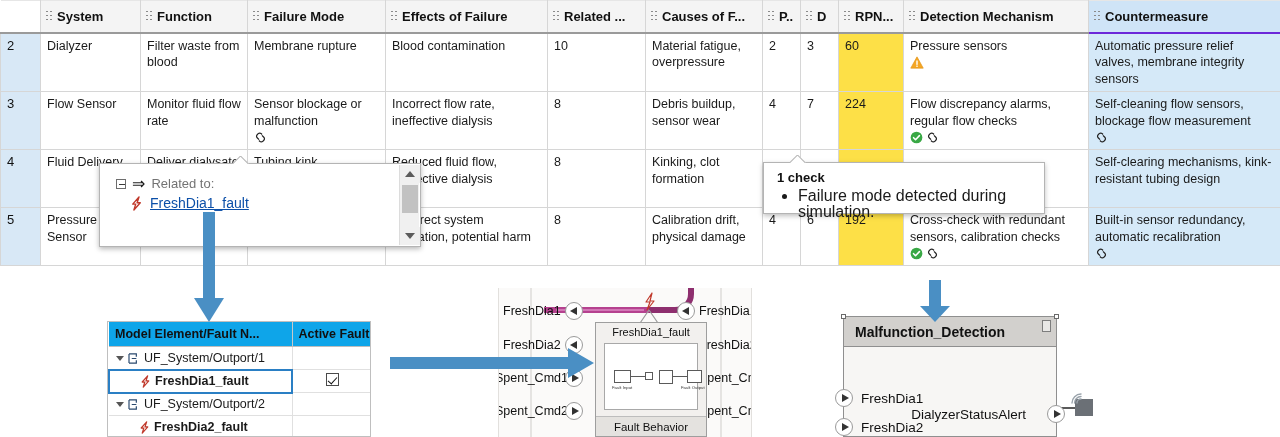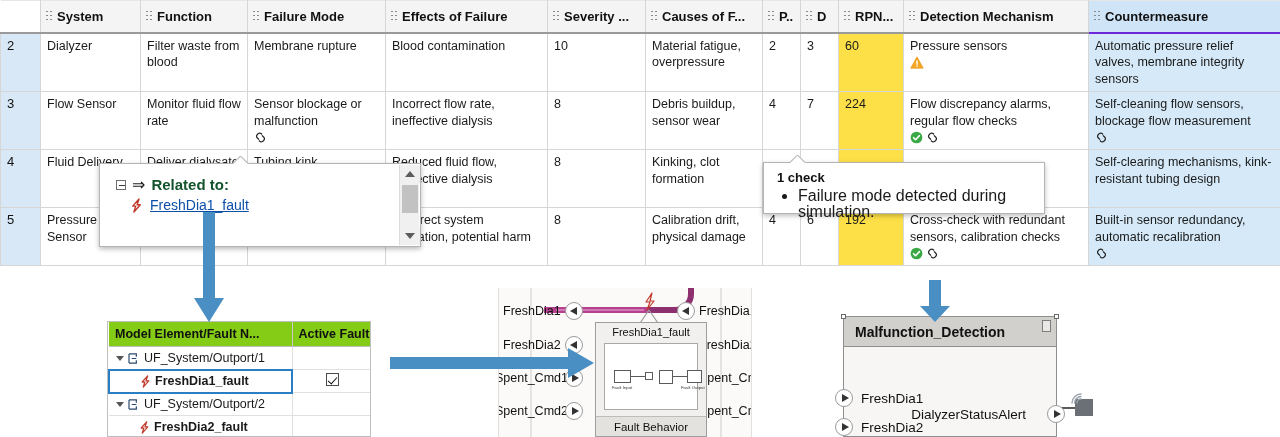--- a/index.html
+++ b/index.html
@@ -71,21 +71,21 @@
     background:#fff; border-left:1px solid #b4b4b4; border-top:1px solid #b4b4b4;
     transform:rotate(45deg);
   }
   .relrow1 { display:flex; align-items:center; gap:6px; padding:12px 0 0 16px; }
   .expbox {
     width:10px; height:10px; border:1px solid #6d6d6d; background:#fff;
     position:relative; flex:none;
   }
   .expbox:after{ content:""; position:absolute; left:2px; top:4px; width:6px; height:1px; background:#3a3a3a; }
   .relarrow { font-size:16px; line-height:14px; color:#1a1a1a; }
-  .reltitle { font-weight:bold; font-size:15px; color:#14532d; }
+  .reltitle { font-weight:normal; font-size:13px; color:#737373; }
   .relrow2 { display:flex; align-items:center; gap:7px; padding:4px 0 0 30px; }
   .bolt { width:13px; height:15px; flex:none; }
   .rellink { color:#0b4fa8; text-decoration:underline; font-size:14px; }
   #relpop .sbar {
     position:absolute; right:1px; top:1px; bottom:1px; width:20px;
     background:#f0f0f0; border-left:1px solid #dcdcdc;
   }
   #relpop .sbtn { position:absolute; left:0; width:20px; height:18px; background:#f0f0f0; }
   #relpop .sbtn.up { top:0; } #relpop .sbtn.dn { bottom:0; }
   #relpop .sbtn i {
@@ -118,21 +118,21 @@
   #arrow-down-right { left:918px; top:280px; }
   #arrow-right-mid  { left:390px; top:348px; }
 
   
   #faulttbl {
     position:absolute; left:107px; top:321px; width:264px; height:116px;
     background:#fff; border:1px solid #bfbfbf; overflow:hidden; z-index:10;
   }
   #faulttbl table { border-collapse:collapse; table-layout:fixed; width:264px; }
   #faulttbl th {
-    background:#84cc16; border-bottom:1px solid #bdbdbd; border-right:1px solid #c9c9c9;
+    background:#0ea5e9; border-bottom:1px solid #bdbdbd; border-right:1px solid #c9c9c9;
     font-size:12.5px; font-weight:bold; text-align:left; padding:5px 6px; color:#111;
     white-space:nowrap;
   }
   #faulttbl td {
     border-bottom:1px solid #e0e0e0; border-right:1px solid #e0e0e0;
     padding:3px 0; height:23px; font-size:12.5px; vertical-align:middle;
   }
   #faulttbl tr.selrow td.name {
     border:2px solid #2a7fc4; background:#fff;
   }
@@ -221,21 +221,21 @@
         <col style="width:185px">
         <col style="width:192px">
     </colgroup>
     <thead>
       <tr>
         <th class="corner"></th>
         <th><span class="griphandle"></span><span>System</span></th>
         <th><span class="griphandle"></span><span>Function</span></th>
         <th><span class="griphandle"></span><span>Failure Mode</span></th>
         <th><span class="griphandle"></span><span>Effects of Failure</span></th>
-        <th><span class="griphandle"></span><span>Severity ...</span></th>
+        <th><span class="griphandle"></span><span>Related ...</span></th>
         <th><span class="griphandle"></span><span>Causes of F...</span></th>
         <th><span class="griphandle"></span><span>P..</span></th>
         <th><span class="griphandle"></span><span>D</span></th>
         <th><span class="griphandle"></span><span>RPN...</span></th>
         <th><span class="griphandle"></span><span>Detection Mechanism</span></th>
         <th class="sel"><span class="griphandle"></span><span>Countermeasure</span></th>
       </tr>
     </thead>
     <tbody id="fmea-body">
         <tr class="r">

